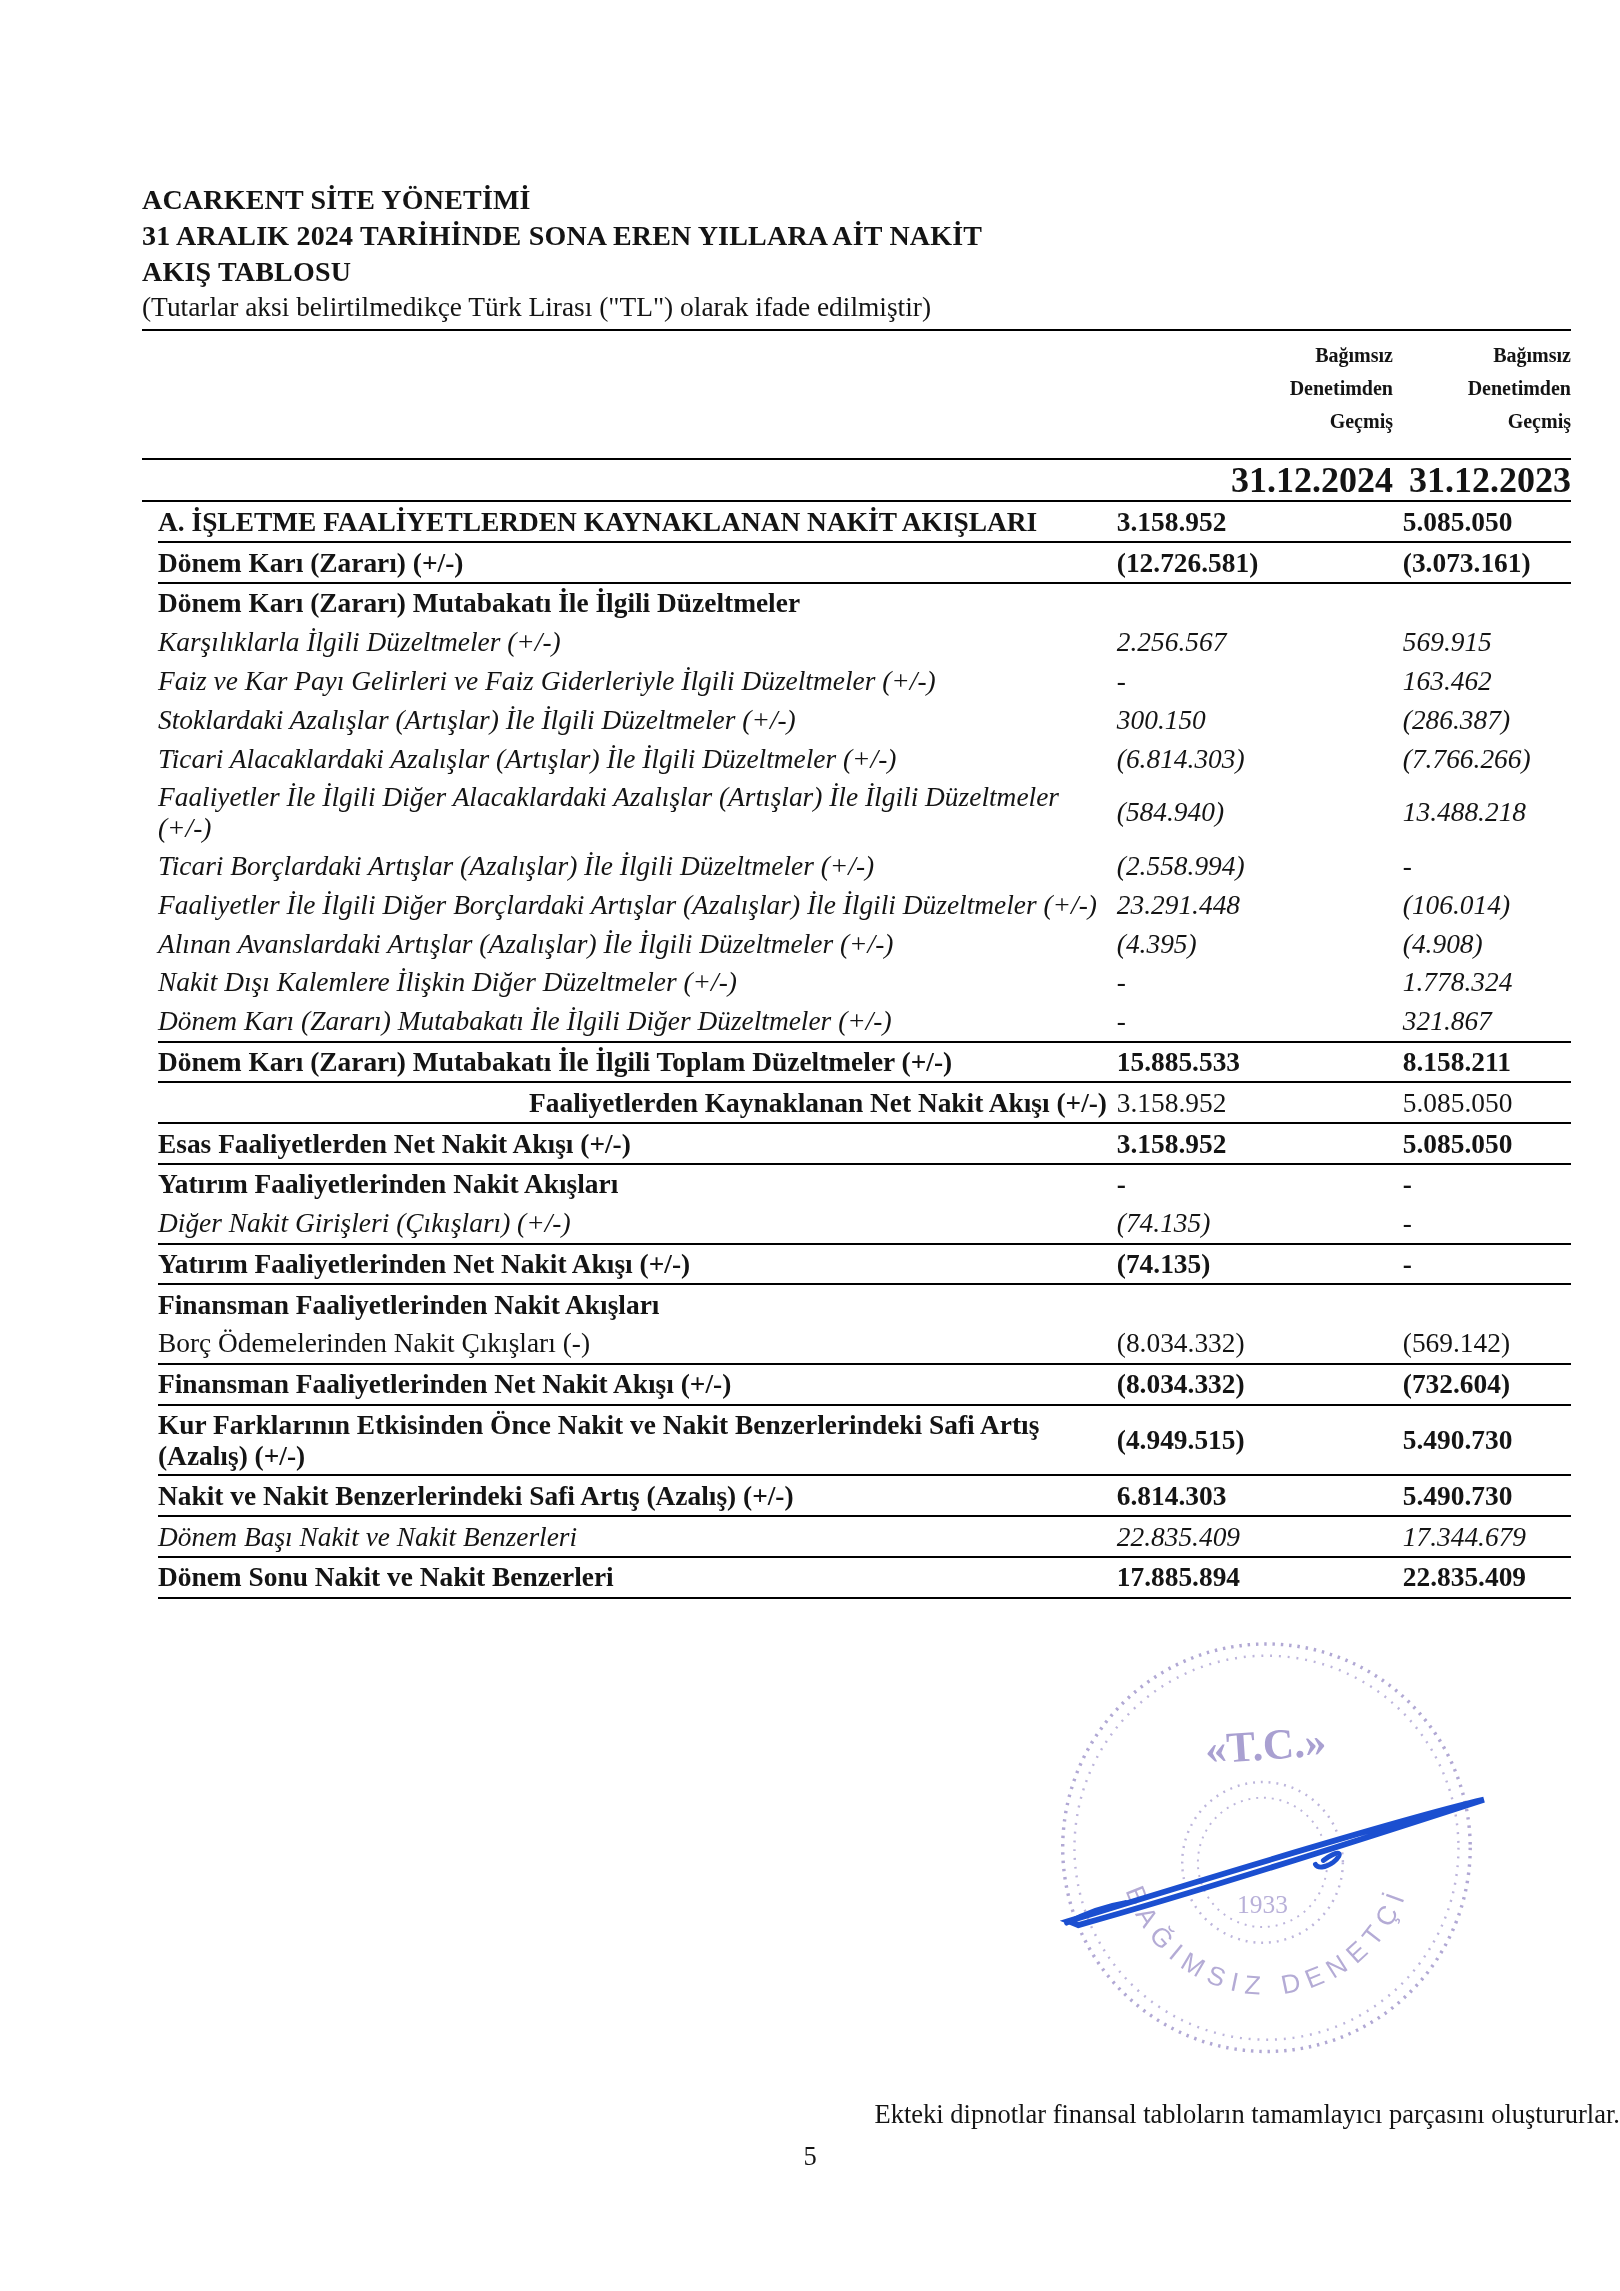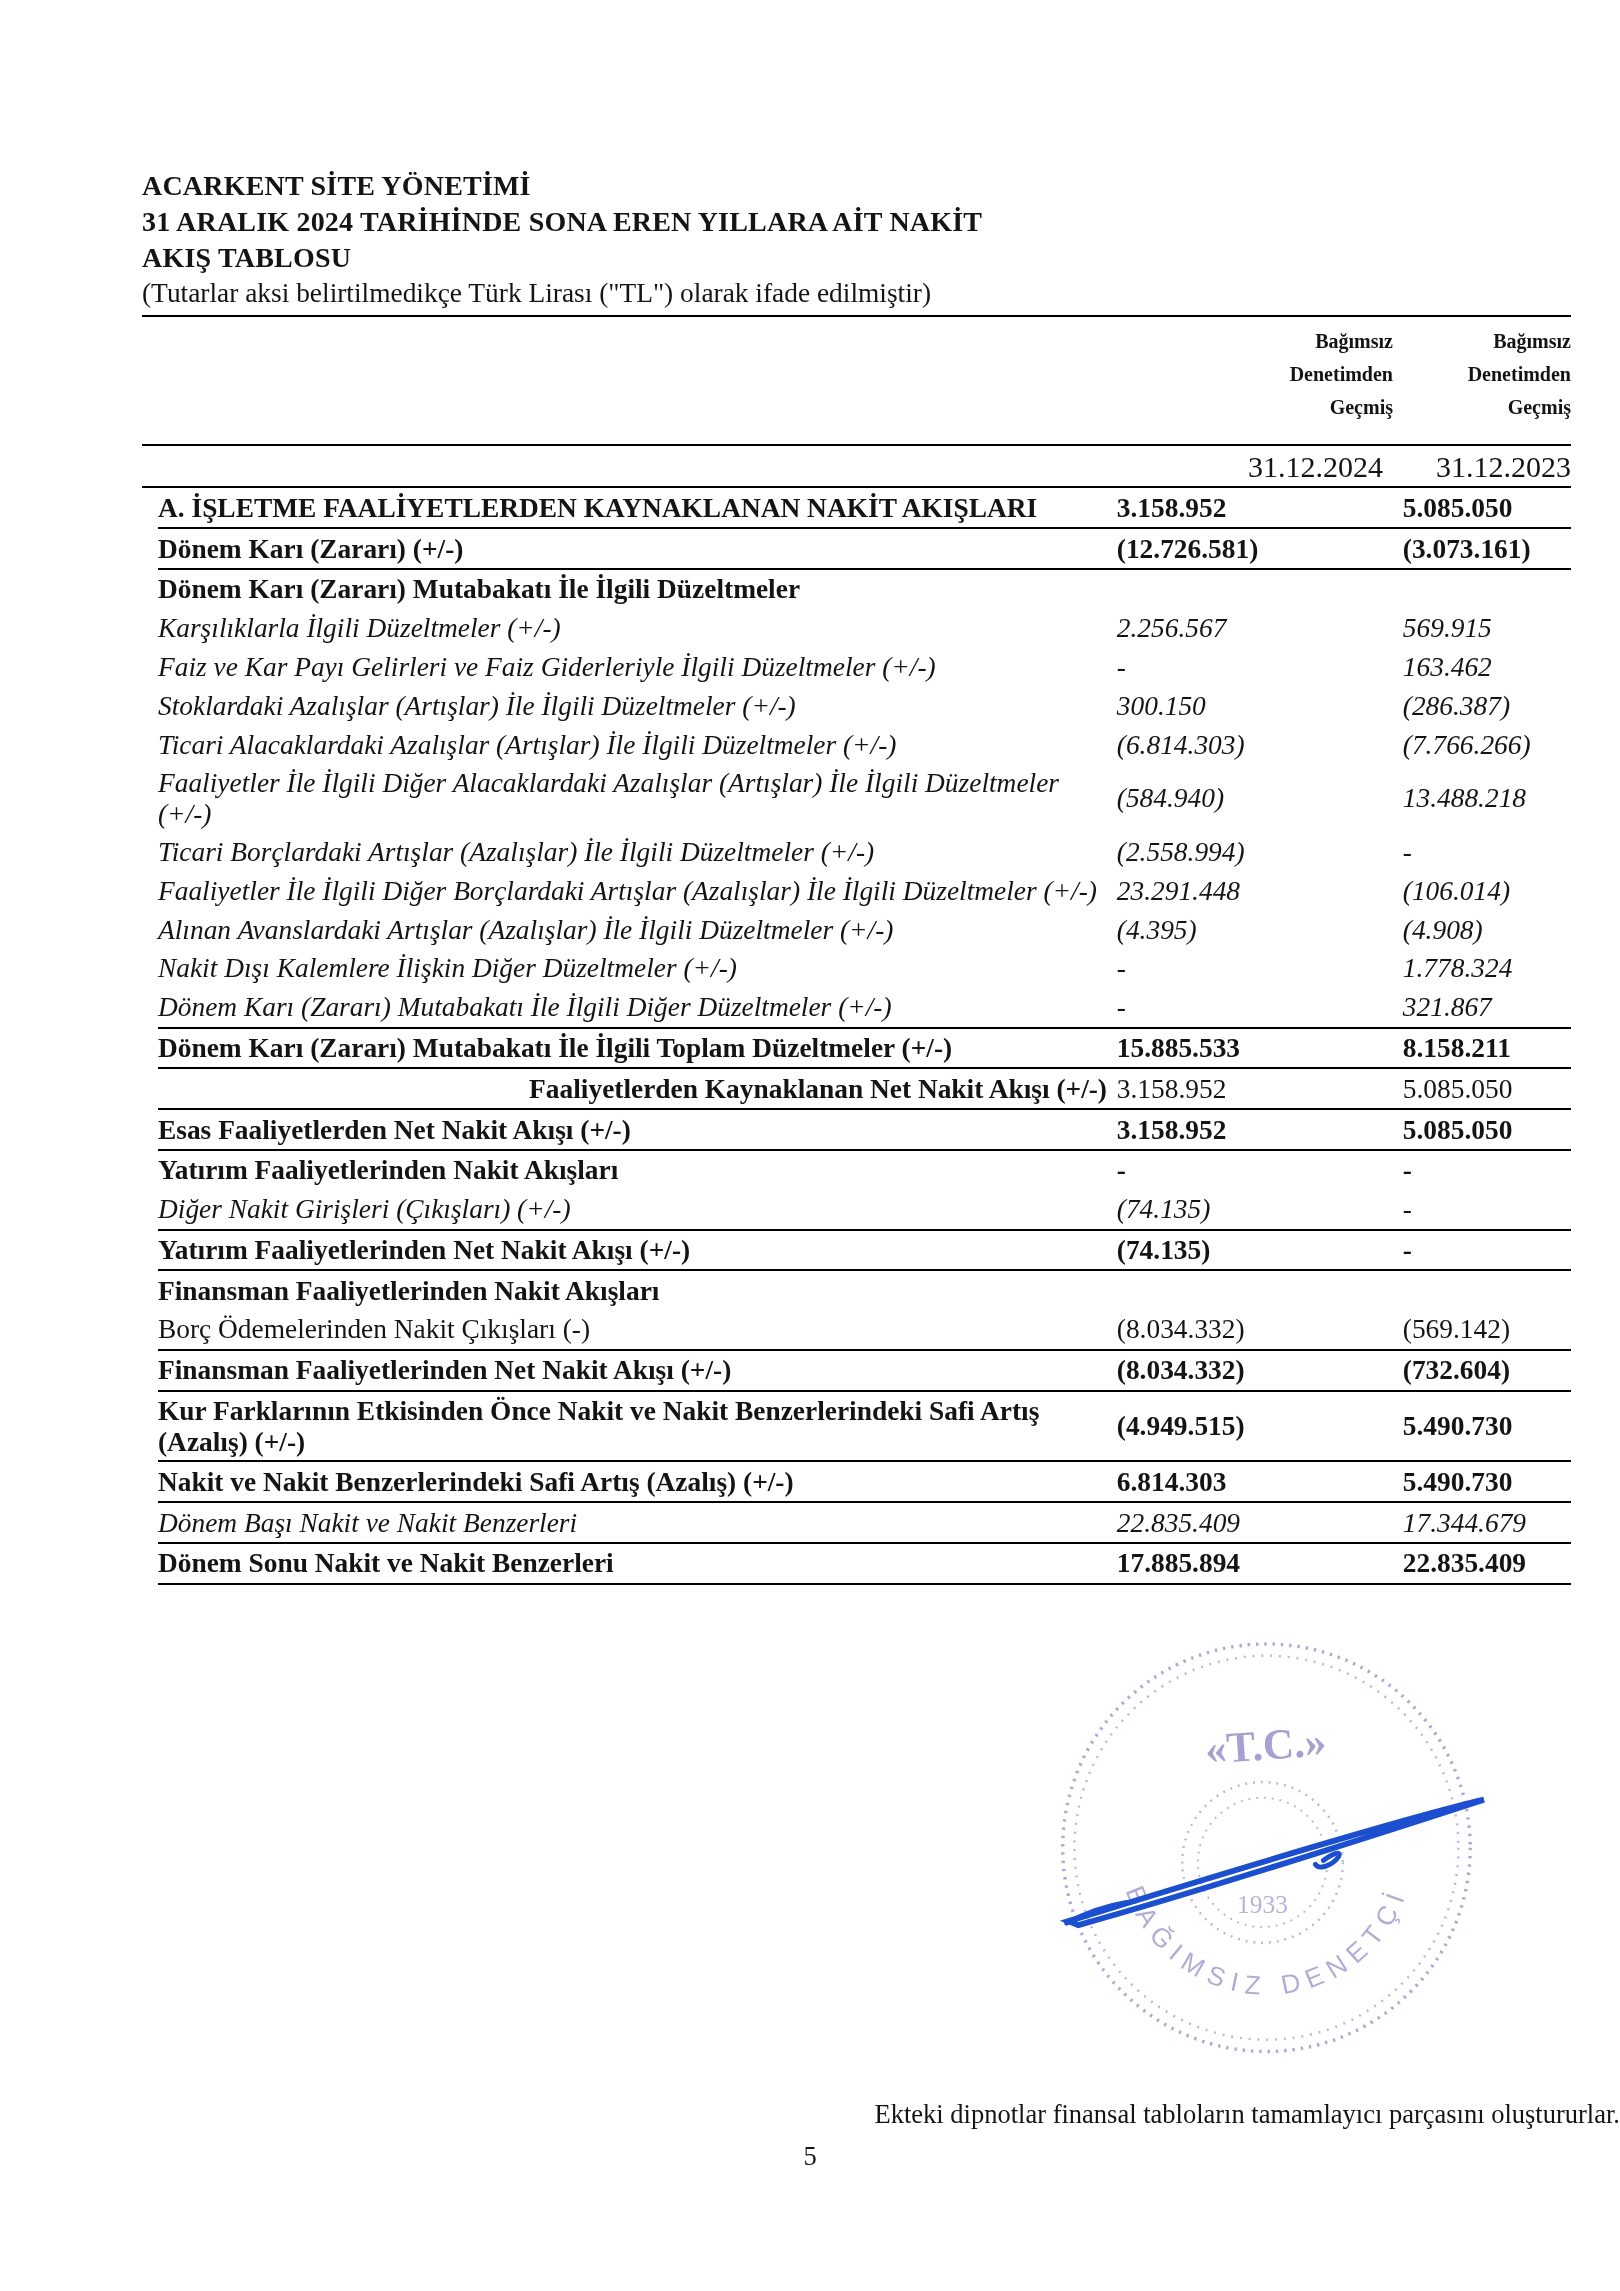--- a/index.html
+++ b/index.html
@@ -5,41 +5,40 @@
   html,body { margin:0; padding:0; background:#e8e8e8; }
   .page {
     position:relative;
     width:1620px; height:2292px;
     background:#ffffff;
     font-family:"Liberation Serif", serif;
     color:#141414;
     overflow:hidden;
   }
   .content {
-    position:absolute; left:142px; top:168px; width:1429px;
+    position:absolute; left:142px; top:182px; width:1429px;
   }
   .company, .title-line {
     font-weight:bold; font-size:28px; line-height:36px; letter-spacing:0.2px;
   }
   .subtitle {
     font-size:27.4px; line-height:35px; padding-bottom:3.9px;
     border-bottom:2.9px solid #000;
   }
   .grid3 { display:grid; grid-template-columns:1fr 286px 178px; }
   .audit-header {
     padding-top:7.8px; padding-bottom:20px;
     border-bottom:2.9px solid #000;
     font-weight:bold; font-size:20px; line-height:33px;
   }
   .audit-header .col { text-align:right; white-space:pre-line; }
   .dates-row {
-    font-weight:normal; font-size:30px; line-height:33px;
+    font-weight:bold; font-size:36px; line-height:33px;
     padding:3.9px 0 3.9px 0;
     border-bottom:2.9px solid #000;
-    gap:10px;
   }
   .dates-row .col { text-align:right; }
   #rows .row {
     align-items:center;
     font-size:27.4px; line-height:31px;
     padding:3.9px 0 2.9px 0;
     min-height:32px;
     margin-left:16px;
   }
   #rows .row.u { border-bottom:2px solid #000; }

